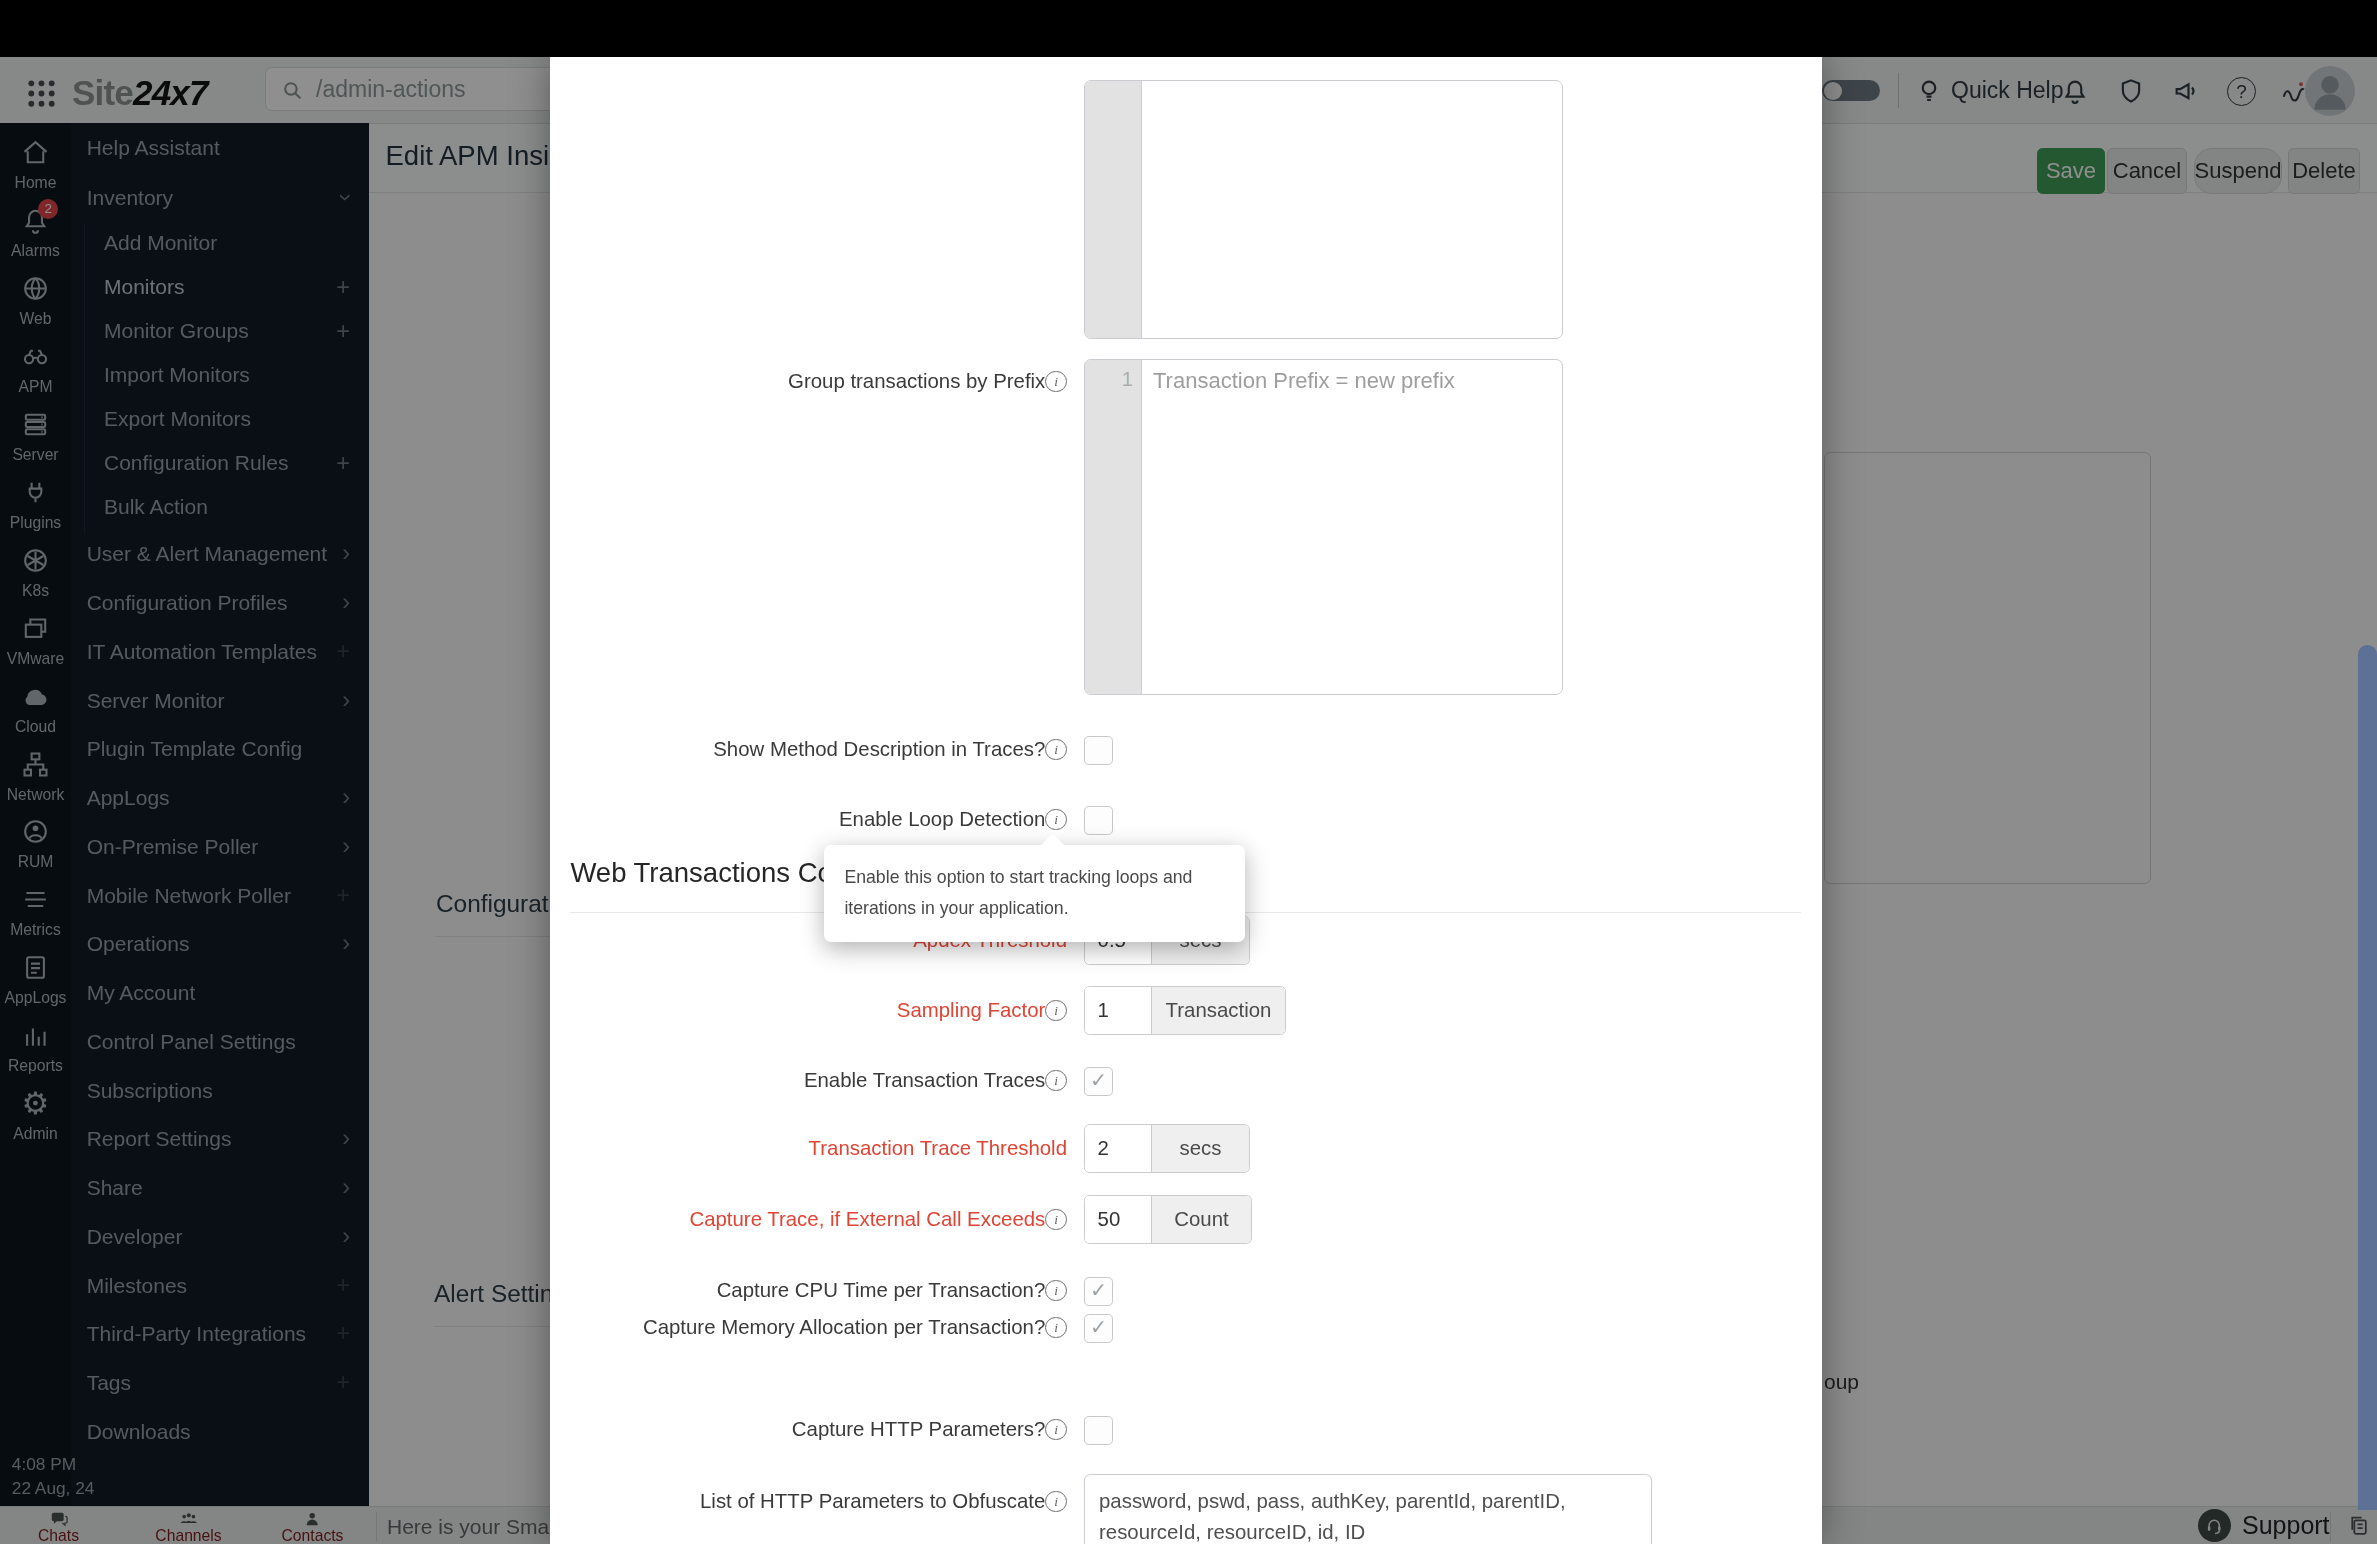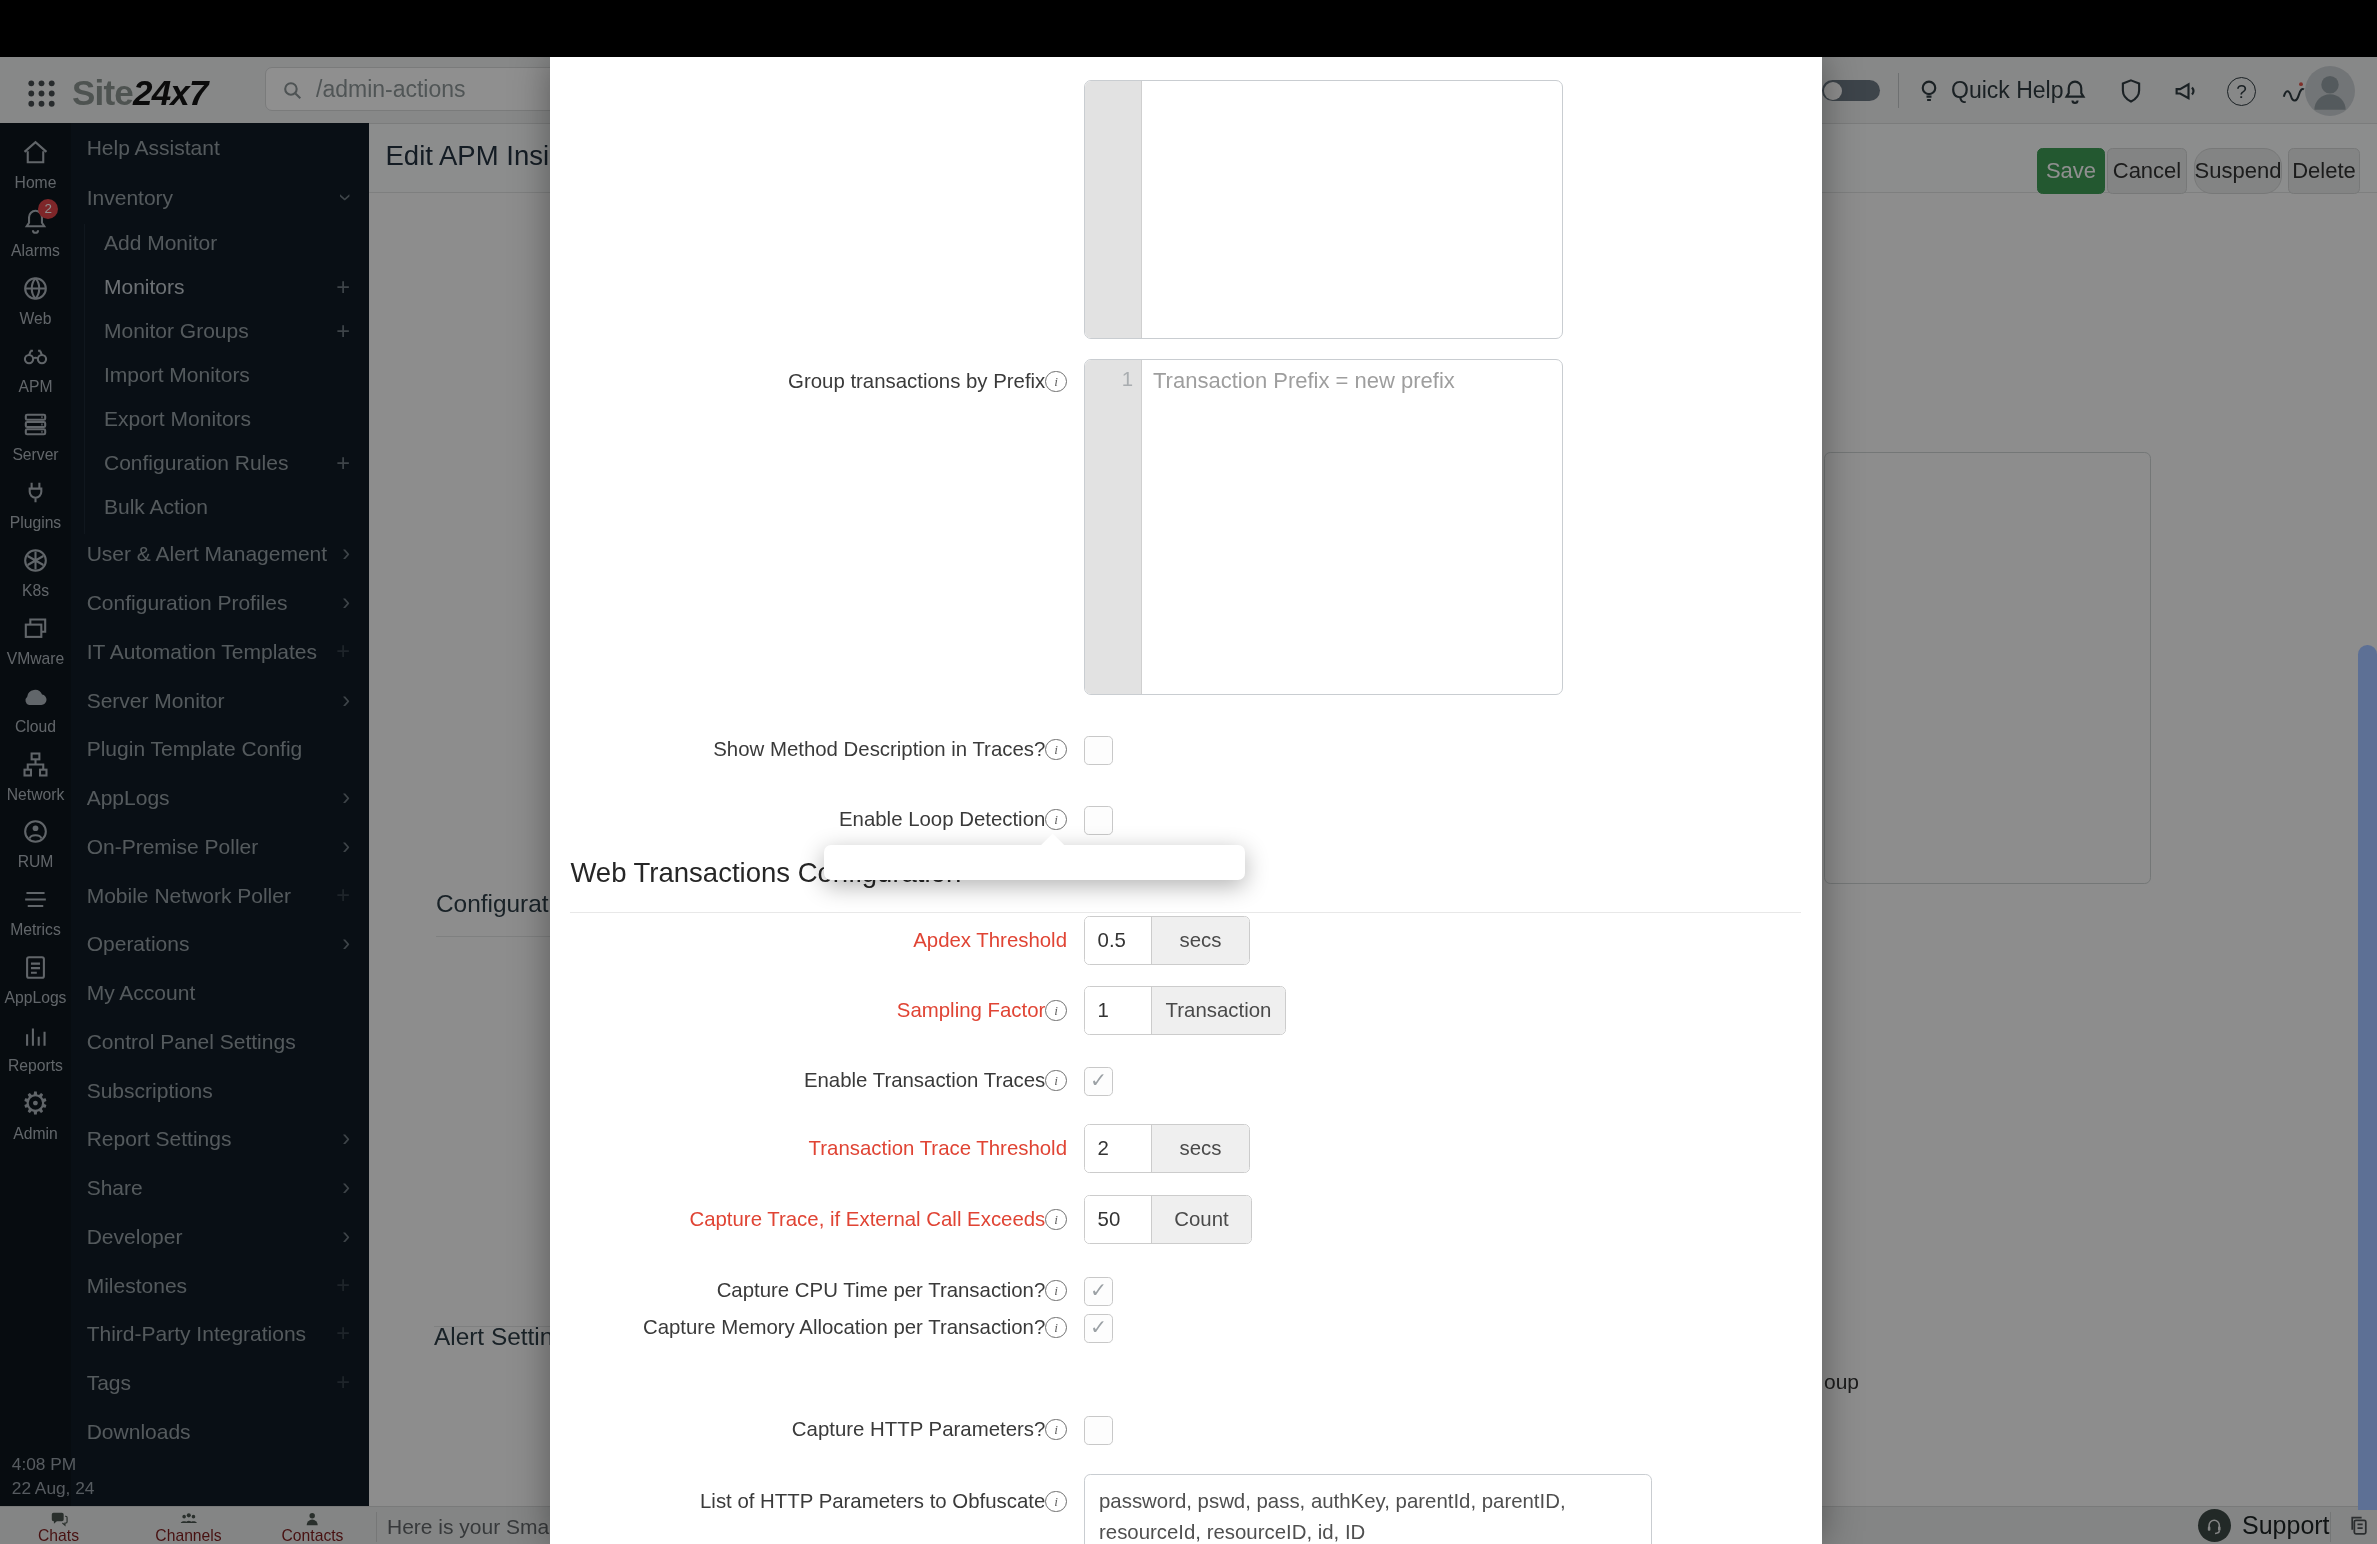--- a/index.html
+++ b/index.html
@@ -141,21 +141,21 @@
   <div id="titlebar">
     <div id="pagetitle">Edit APM Insigh</div>
     <div class="tbtn green" style="left:1668px;width:68px;">Save</div>
     <div class="tbtn gray" style="left:1738px;width:80px;">Cancel</div>
     <div class="tbtn gray" style="left:1825px;width:88px;border-radius:18px;">Suspend</div>
     <div class="tbtn gray" style="left:1919px;width:72px;">Delete</div>
   </div>
 
   <div class="bgsection" style="left:436px;top:890px;">Configuratio</div>
   <div class="bgrule" style="left:436px;top:936px;width:114px;"></div>
-  <div class="bgsection" style="left:434px;top:1280px;margin-top:43px;">Alert Settin</div>
+  <div class="bgsection" style="left:434px;top:1280px;">Alert Settin</div>
   <div class="bgrule" style="left:434px;top:1326px;width:116px;"></div>
   <div id="bgpanel"></div>
   <div id="bgfrag">oup</div>
 
   <div id="rail">
       <div class="rail-item" style="top: 14px;">
         <span class="ric"><svg width="31" height="31" viewBox="0 0 24 24" fill="none" stroke="#aeb6bd" stroke-width="1.6">
             <path d="M3.5 11.5 12 4l8.5 7.5M6 11v8.5h12V11"></path>
           </svg></span>
         <span class="rlb">Home</span>
@@ -535,16 +535,17 @@
       <div class="lbl">
           <span>List of HTTP Parameters to Obfuscate</span>
           <span class="info">i</span>
         </div>
     </div>
     <div id="obf-ta">password, pswd, pass, authKey, parentId, parentID, resourceId, resourceID, id, ID</div>
   </div>
 
   <div id="tooltip">
     <div class="arrow"></div>
+    <span>Enable this option to start tracking loops and iterations in your application.</span>
   </div>
 
 </div>
 
 
 </body></html>

